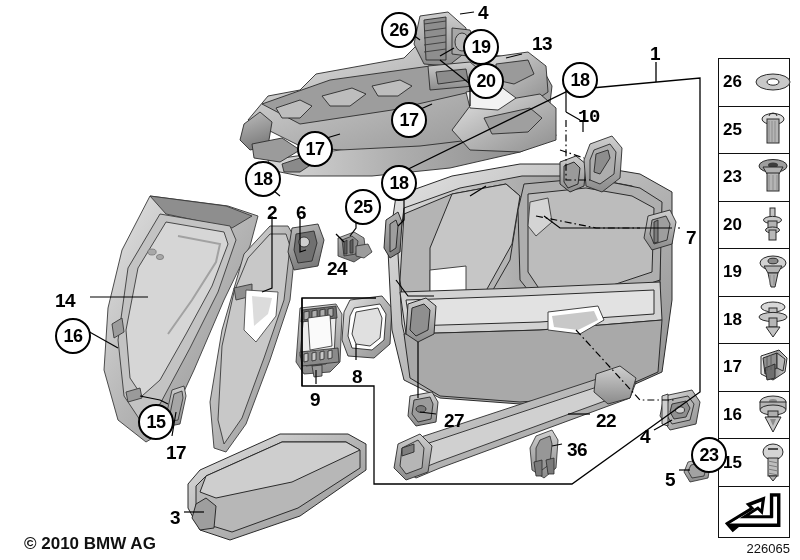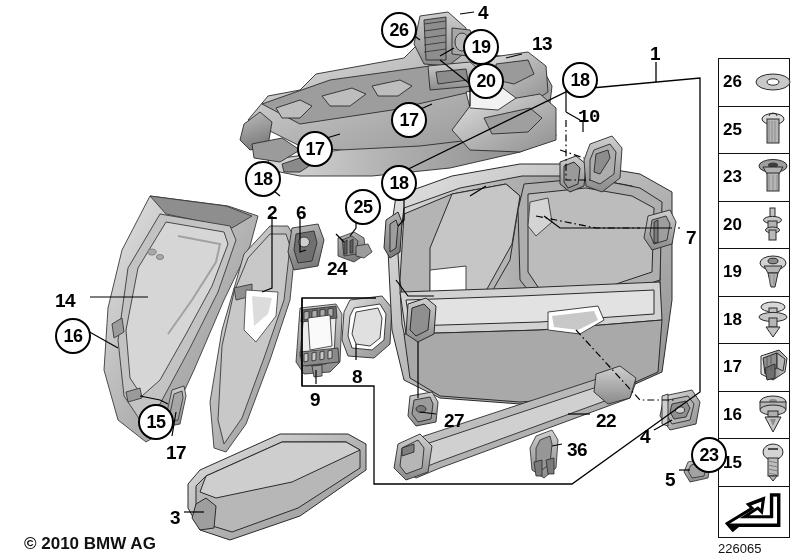--- a/index.html
+++ b/index.html
@@ -12,21 +12,21 @@
       background:#fff;display:flex;align-items:center;justify-content:center;font-size:18px;}
   .legend{position:absolute;left:718px;top:58px;width:72px;border:1.4px solid #111;
       background:#fff;box-sizing:border-box;}
   .lrow{position:relative;height:47.5px;border-bottom:1.4px solid #111;box-sizing:border-box;
       display:flex;align-items:center;}
   .lrow:last-child{border-bottom:none;}
   .lnum{font-weight:bold;font-size:17px;color:#000;padding-left:4px;width:26px;flex:0 0 26px;}
   .lart{flex:1;height:100%;position:relative;}
   .arrowbox{position:absolute;left:718px;top:486px;width:72px;height:52px;border:1.4px solid #111;
       background:#fff;box-sizing:border-box;}
-  .diagid{position:absolute;left:718px;top:541px;width:72px;text-align:left;font-size:13px;color:#111;}
+  .diagid{position:absolute;left:718px;top:541px;width:72px;text-align:right;font-size:13px;color:#111;}
   .copy{position:absolute;left:24px;top:534px;font-size:17px;font-weight:bold;color:#111;
       font-family:"Liberation Sans",sans-serif;letter-spacing:0px;}
 </style>
 </head>
 <body>
 
 <div id="stage">
 
   <svg id="art" viewBox="0 0 800 560">
     <defs>

